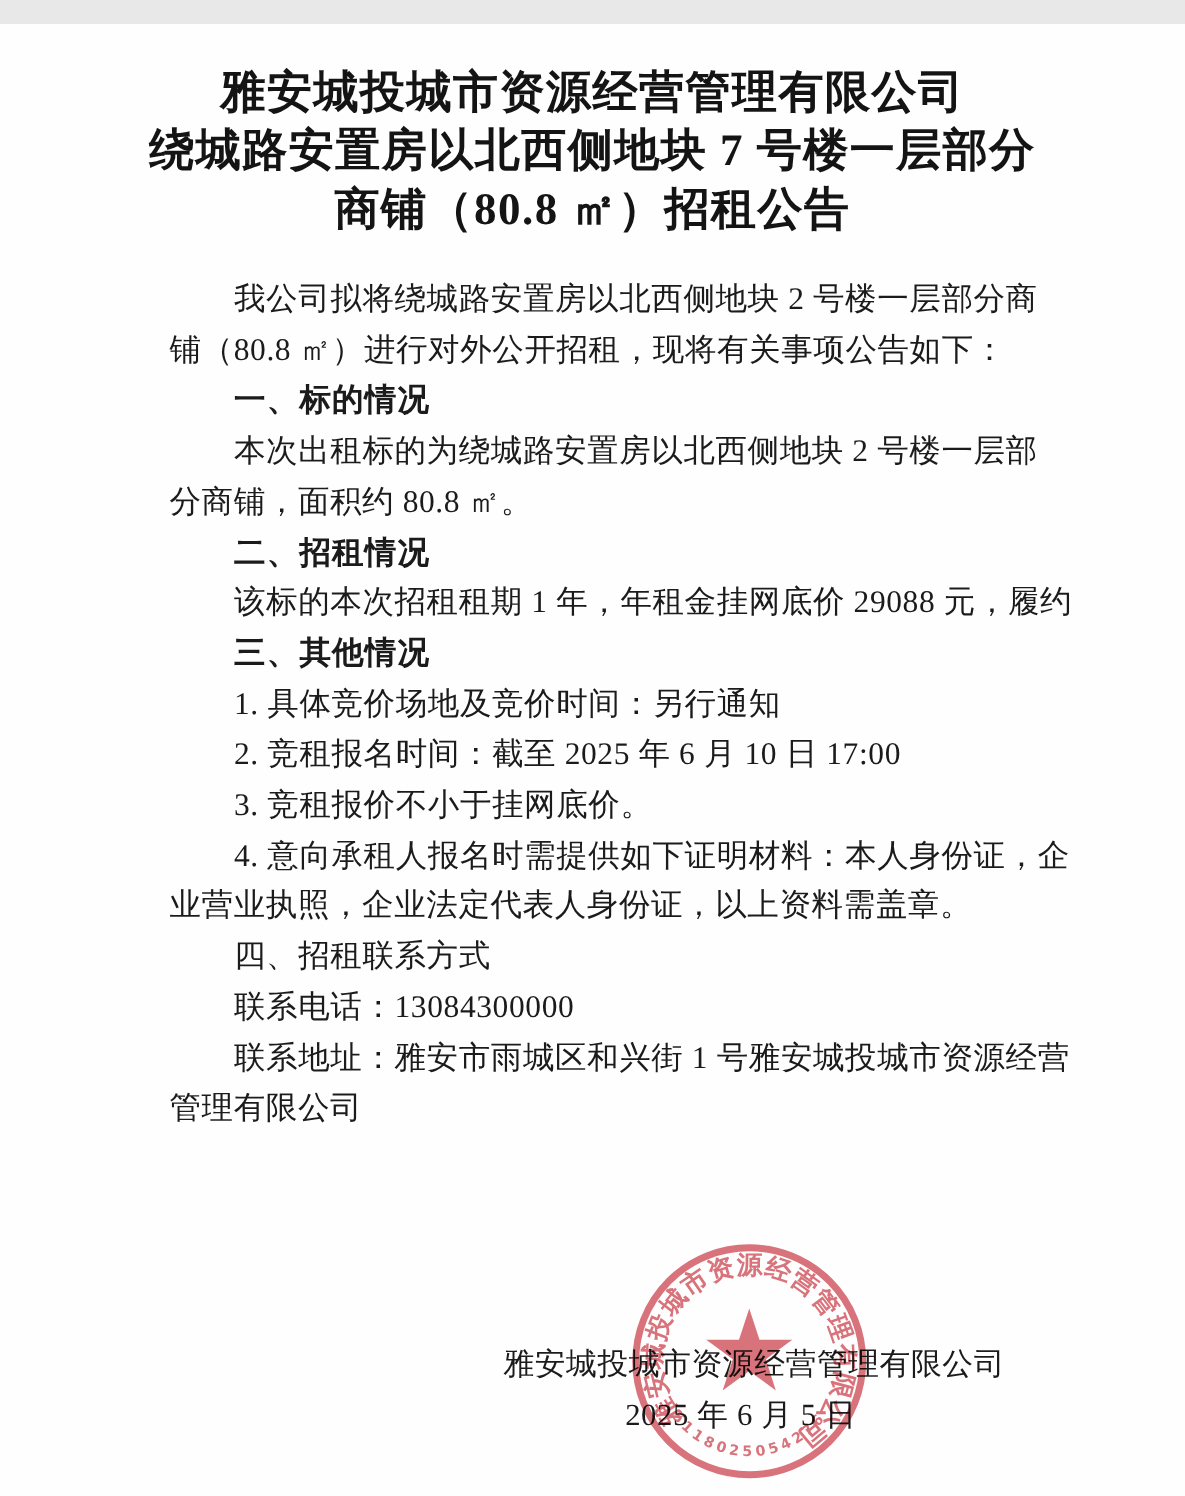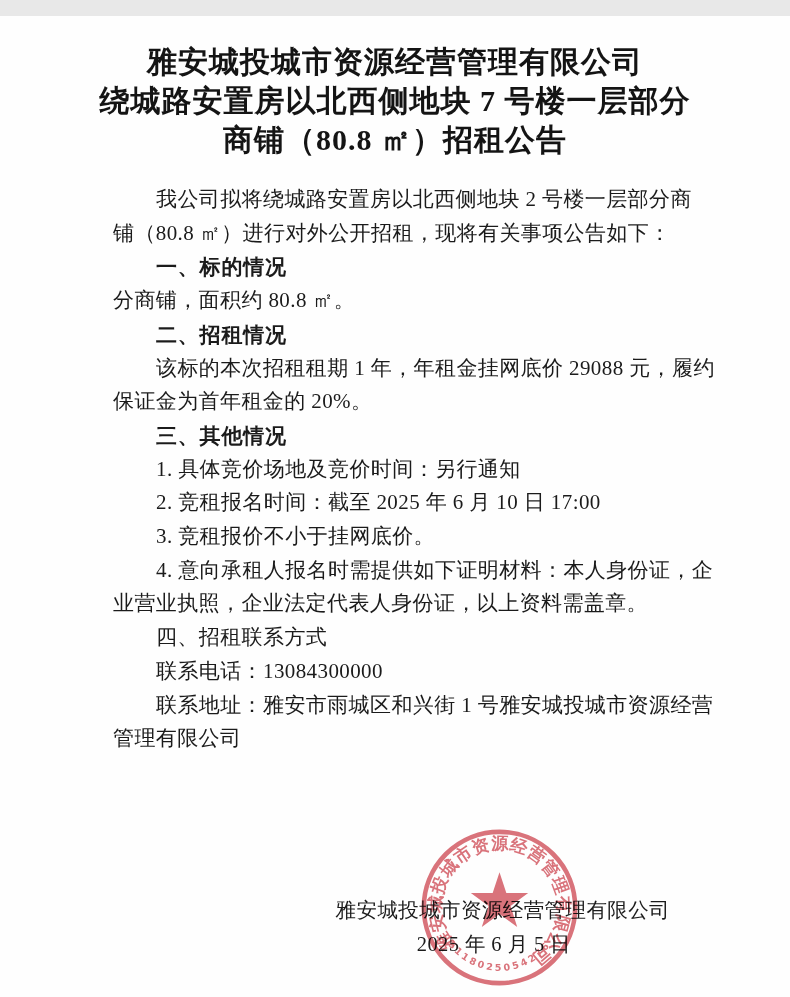--- a/index.html
+++ b/index.html
@@ -32,21 +32,21 @@
     top: 167px;
     left: 113px;
     width: 560px;
     font-size: 21px;
     line-height: 33.7px;
     letter-spacing: 0.4px;
   }
   .line { white-space: nowrap; }
   .ind { text-indent: 43px; }
   .hb {
-    font-family: Liberation Sans, sans-serif;
+    font-family: Liberation Serif, serif;
     font-weight: 700;
     letter-spacing: 0.8px;
   }
   
   .footer-block {
     position: absolute;
     top: 877px;
     left: 113px;
     width: 557px;
     font-size: 20.5px;
@@ -88,24 +88,24 @@
   <div class="title-block">
     <div>雅安城投城市资源经营管理有限公司</div>
     <div>绕城路安置房以北西侧地块 7 号楼一层部分</div>
     <div>商铺（80.8 ㎡）招租公告</div>
   </div>
 
   <div class="body-block">
     <div class="line ind">我公司拟将绕城路安置房以北西侧地块 2 号楼一层部分商</div>
     <div class="line">铺（80.8 ㎡）进行对外公开招租，现将有关事项公告如下：</div>
     <div class="line ind hb">一、标的情况</div>
+    <div class="line ind">本次出租标的为绕城路安置房以北西侧地块 2 号楼一层部</div>
     <div class="line">分商铺，面积约 80.8 ㎡。</div>
     <div class="line ind hb">二、招租情况</div>
     <div class="line ind">该标的本次招租租期 1 年，年租金挂网底价 29088 元，履约</div>
-    <div class="line">保证金为首年租金的 20%。</div>
     <div class="line ind hb">三、其他情况</div>
     <div class="line ind">1. 具体竞价场地及竞价时间：另行通知</div>
     <div class="line ind">2. 竞租报名时间：截至 2025 年 6 月 10 日 17:00</div>
     <div class="line ind">3. 竞租报价不小于挂网底价。</div>
     <div class="line ind">4. 意向承租人报名时需提供如下证明材料：本人身份证，企</div>
     <div class="line">业营业执照，企业法定代表人身份证，以上资料需盖章。</div>
     <div class="line ind">四、招租联系方式</div>
     <div class="line ind">联系电话：13084300000</div>
     <div class="line ind">联系地址：雅安市雨城区和兴街 1 号雅安城投城市资源经营</div>
     <div class="line">管理有限公司</div>

